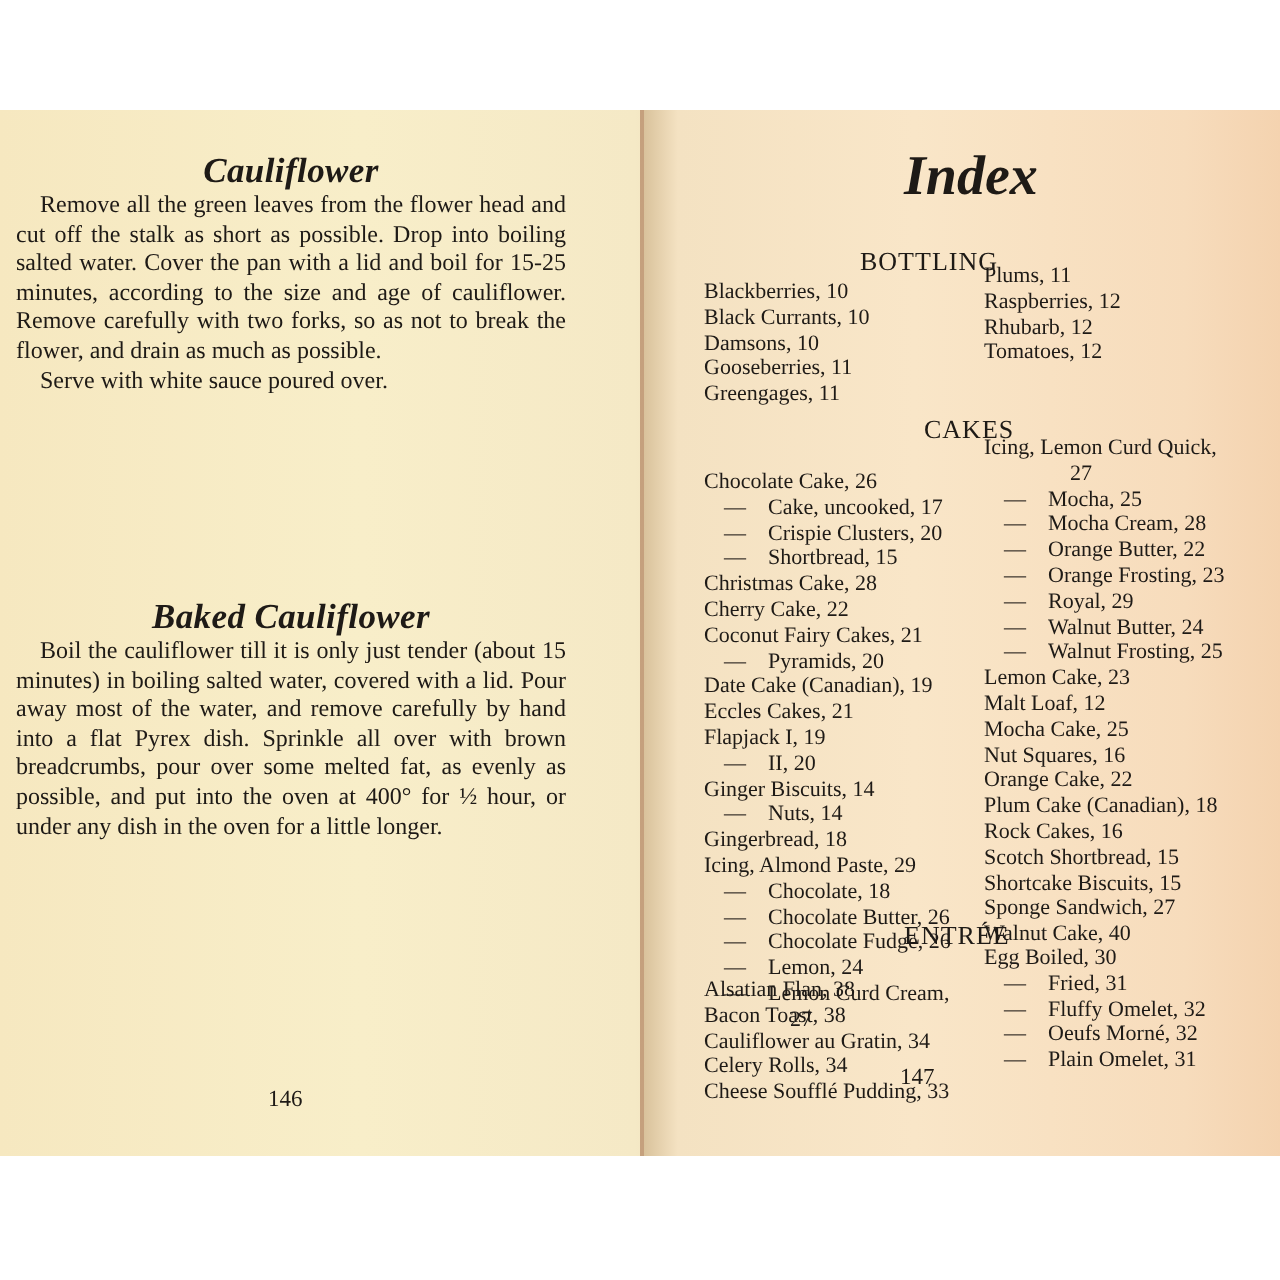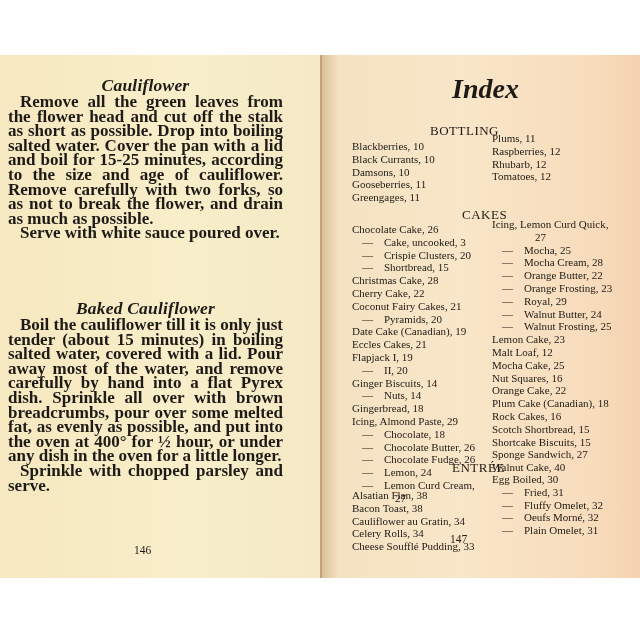--- a/index.html
+++ b/index.html
@@ -7,21 +7,21 @@
          font-family:"Liberation Serif","DejaVu Serif",serif; color:#1e1a16; }
   .spread { position:absolute; left:0; top:55px; width:640px; height:523px; }
   .page { position:absolute; top:0; height:523px; overflow:hidden; }
   .page-left { left:0; width:322px;
     background: linear-gradient(90deg, #f6e8c0 0%, #f8eec9 50%, #f5e9c6 88%, #ecdcb4 96%, #d8c39c 100%); padding-left: 39px; }
   .page-right { left:322px; width:338px;
     background: linear-gradient(90deg, #d9c29b 0%, #f4e2c2 5%, #f9e6c8 40%, #f7dcbc 80%, #f3cfaa 100%); }
   .spine { position:absolute; left:320px; top:0; width:3px; height:523px; background:#b98e6c; opacity:.8; }
 
   .recipe-title { font-style:italic; font-size:17.5px; text-align:center; margin:0; line-height:20px; letter-spacing:0.2px; }
-  .recipe-body { font-size:17px; line-height:14.6px; text-align:justify; margin:0;font-weight:bold; }
+  .recipe-body { font-size:12px; line-height:14.6px; text-align:justify; margin:0; }
   .recipe-body p { margin:0; text-indent:12px; }
   .recipe { position:absolute; left:8px; width:275px; }
   .page-num { position:absolute; font-size:11.5px; }
 
   .index-title { position:absolute; left:130px; top:18px; font-style:italic; font-size:28px; margin:0; }
   .section-head { position:absolute; font-size:13px; letter-spacing:0.5px; }
   .col { position:absolute; font-size:11px; line-height:12.8px; }
   .entry { white-space:nowrap; }
   .entry.sub { padding-left:10px; }
   .entry.sub .dash { display:inline-block; width:22px; }
@@ -36,21 +36,20 @@
       <h2 class="recipe-title">Cauliflower</h2>
       <div class="recipe-body">
         <p>Remove all the green leaves from the flower head and cut off the stalk as short as possible. Drop into boiling salted water. Cover the pan with a lid and boil for 15-25 minutes, according to the size and age of cauliflower. Remove carefully with two forks, so as not to break the flower, and drain as much as possible.</p>
         <p>Serve with white sauce poured over.</p>
       </div>
     </div>
     <div class="recipe" style="top:243px">
       <h2 class="recipe-title">Baked Cauliflower</h2>
       <div class="recipe-body">
         <p>Boil the cauliflower till it is only just tender (about 15 minutes) in boiling salted water, covered with a lid. Pour away most of the water, and remove carefully by hand into a flat Pyrex dish. Sprinkle all over with brown breadcrumbs, pour over some melted fat, as evenly as possible, and put into the oven at 400° for ½ hour, or under any dish in the oven for a little longer.</p>
-        <p>Sprinkle with chopped parsley and serve.</p>
       </div>
     </div>
     <div class="page-num" style="left:134px; top:489px">146</div>
   </div>
 
   <div class="spine"></div>
 
   <div class="page page-right">
     <h1 class="index-title">Index</h1>
 
@@ -63,23 +62,23 @@
         <div class="entry"><span>Greengages, 11</span></div>
       </div>
     <div class="col" id="b-right" style="left:170px; top:77px">
         <div class="entry"><span>Plums, 11</span></div>
         <div class="entry"><span>Raspberries, 12</span></div>
         <div class="entry"><span>Rhubarb, 12</span></div>
         <div class="entry"><span>Tomatoes, 12</span></div>
       </div>
 
     <div class="section-head" style="left:140px; top:152px">CAKES</div>
-    <div class="col" id="c-left" style="left:30px; top:168px">
+    <div class="col" id="c-left" style="left:30px; top:180px">
         <div class="entry"><span>Chocolate Cake, 26</span></div>
-        <div class="entry sub"><span class="dash">—</span><span>Cake, uncooked, 3</span></div>
+        <div class="entry sub"><span class="dash">—</span><span>Cake, uncooked, 17</span></div>
         <div class="entry sub"><span class="dash">—</span><span>Crispie Clusters, 20</span></div>
         <div class="entry sub"><span class="dash">—</span><span>Shortbread, 15</span></div>
         <div class="entry"><span>Christmas Cake, 28</span></div>
         <div class="entry"><span>Cherry Cake, 22</span></div>
         <div class="entry"><span>Coconut Fairy Cakes, 21</span></div>
         <div class="entry sub"><span class="dash">—</span><span>Pyramids, 20</span></div>
         <div class="entry"><span>Date Cake (Canadian), 19</span></div>
         <div class="entry"><span>Eccles Cakes, 21</span></div>
         <div class="entry"><span>Flapjack I, 19</span></div>
         <div class="entry sub"><span class="dash">—</span><span>II, 20</span></div>

